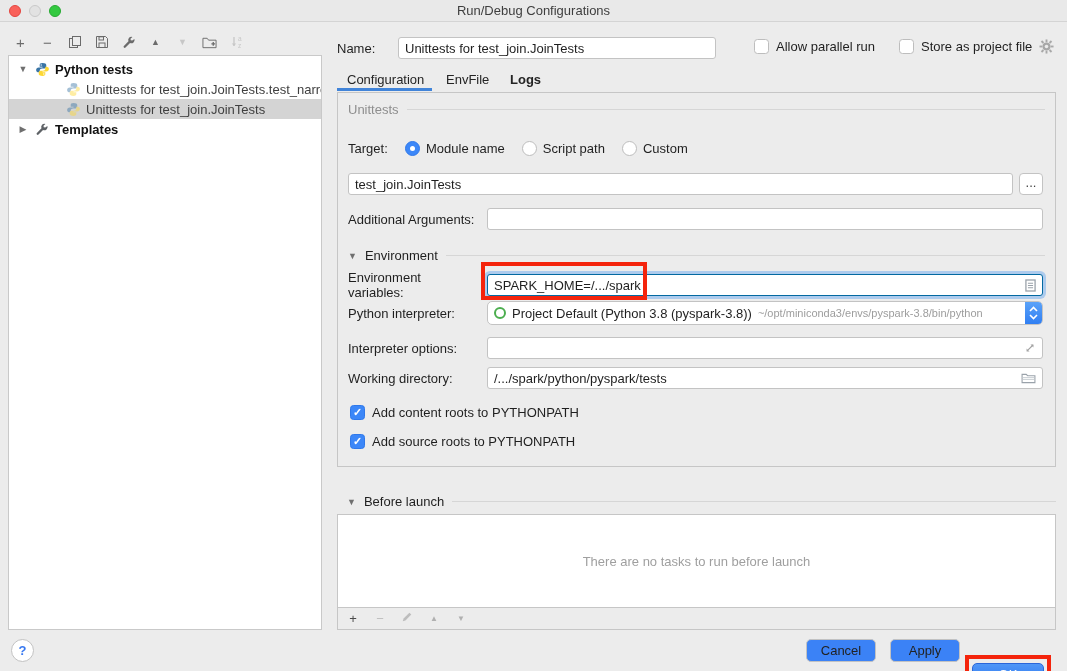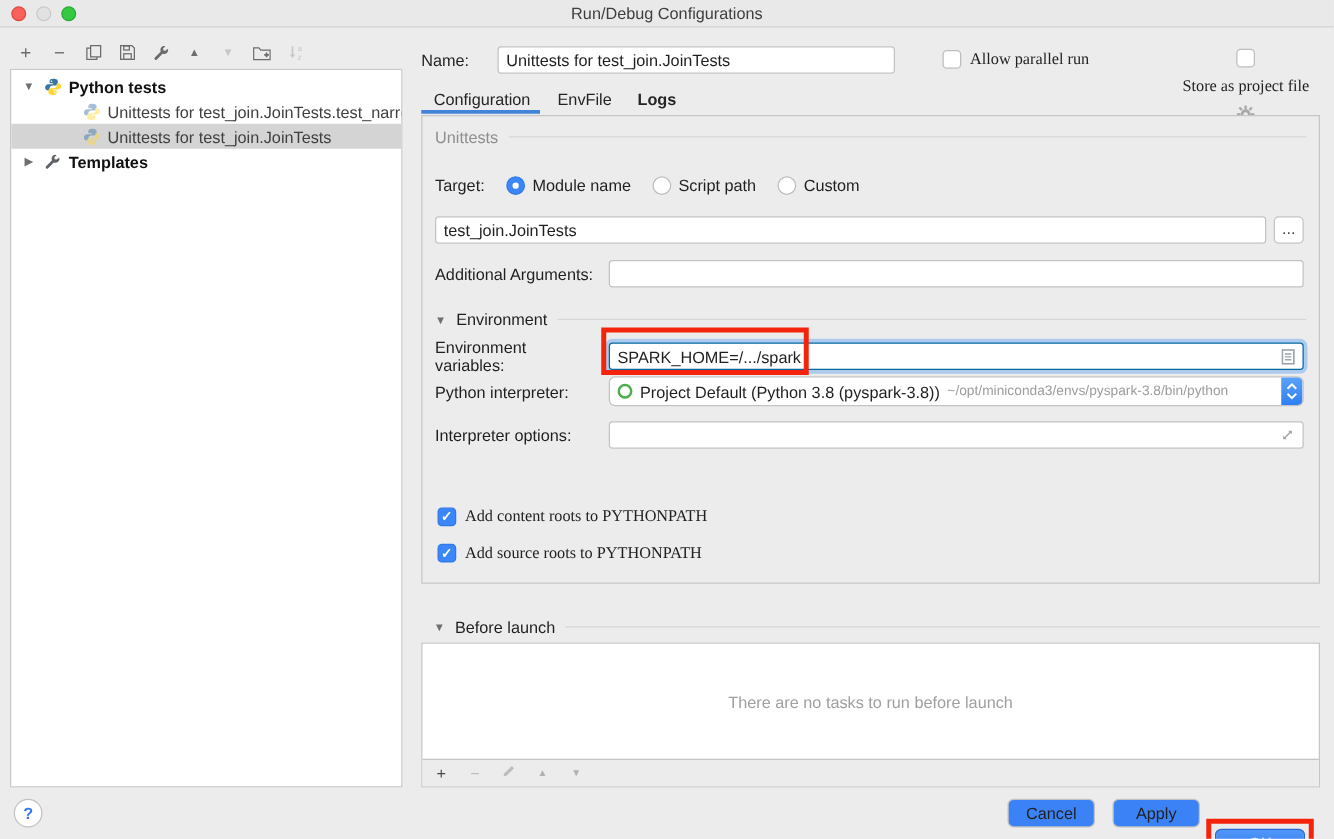--- a/index.html
+++ b/index.html
@@ -34,23 +34,23 @@
   .ticon { display:inline-flex; width:16px; height:16px; align-items:center; justify-content:center; flex:0 0 16px; }
 
   
   .field { background:#fff; border:1px solid #c3c3c3; border-radius:3px; height:22px; display:flex; align-items:center; padding:0 6px; overflow:hidden; white-space:nowrap; }
   .label { color:#1f1f1f; }
   .gray-path { color:#9d9d9d; font-size:11px; margin-left:6px; overflow:hidden; white-space:nowrap; }
 
   
   .name-label { position:absolute; left:337px; top:41px; }
   .name-field { position:absolute; left:398px; top:37px; width:318px; }
-  .cb-row { display:flex; align-items:center; gap:7px;font-family:Liberation Serif, serif; }
+  .cb-row { display:flex; align-items:center; gap:7px; }
   .cb-parallel { position:absolute; left:754px; top:39px; }
-  .cb-store { position:absolute; left:946px; top:39px;flex-direction:column; }
+  .cb-store { position:absolute; left:899px; top:39px; }
   .checkbox { width:15px; height:15px; border-radius:3.5px; background:#fff; border:1px solid #bdbdbd; display:inline-flex; align-items:center; justify-content:center; flex:0 0 15px; }
   .checkbox.checked { background:#3c87f8; border:1px solid #2f78ea; color:#fff; font-size:11px; font-weight:bold; }
 
   
   .tab { position:absolute; top:72px; color:#242424; cursor:default; }
   .tab-underline { position:absolute; left:337px; top:88px; width:95px; height:3px; background:#4184d9; }
 
   
   .config-panel { position:absolute; left:337px; top:92px; width:719px; height:375px; background:#ececec; border:1px solid #c6c6c6; }
   .sec-head { position:absolute; left:10px; right:10px; display:flex; align-items:center; gap:8px; }
@@ -305,20 +305,32 @@
         <span class="field-icon">
           <svg viewBox="0 0 14 14" width="12" height="12">
               <path d="M4.5 9.5L10.5 3.5" stroke="#a2a2a2" stroke-width="1.3" fill="none"></path>
               <path d="M7.6 3h3.4v3.4z" fill="#a2a2a2"></path>
               <path d="M6.4 11H3V7.6z" fill="#a2a2a2"></path>
             </svg>
         </span>
       </span>
     </div>
 
+    <div class="prow" style="top:274px;">
+      <span class="rlabel">Working directory:</span>
+      <span class="field">
+        <span>/.../spark/python/pyspark/tests</span>
+        <span class="field-icon">
+          <svg viewBox="0 0 16 12" width="15" height="11">
+              <path d="M1 1.5h4.5L7 3h8v7.5H1z" fill="none" stroke="#9aa2aa" stroke-width="1.2"></path>
+              <path d="M1.8 5h12.4M1.8 7h12.4" stroke="#c6ccd1" stroke-width="1"></path>
+            </svg>
+        </span>
+      </span>
+    </div>
 
     <div class="cb-row" style="position:absolute; left:12px; top:312px;">
       <span class="checkbox checked">✓</span>
       <span>Add content roots to PYTHONPATH</span>
     </div>
     <div class="cb-row" style="position:absolute; left:12px; top:341px;">
       <span class="checkbox checked">✓</span>
       <span>Add source roots to PYTHONPATH</span>
     </div>
   </div>

